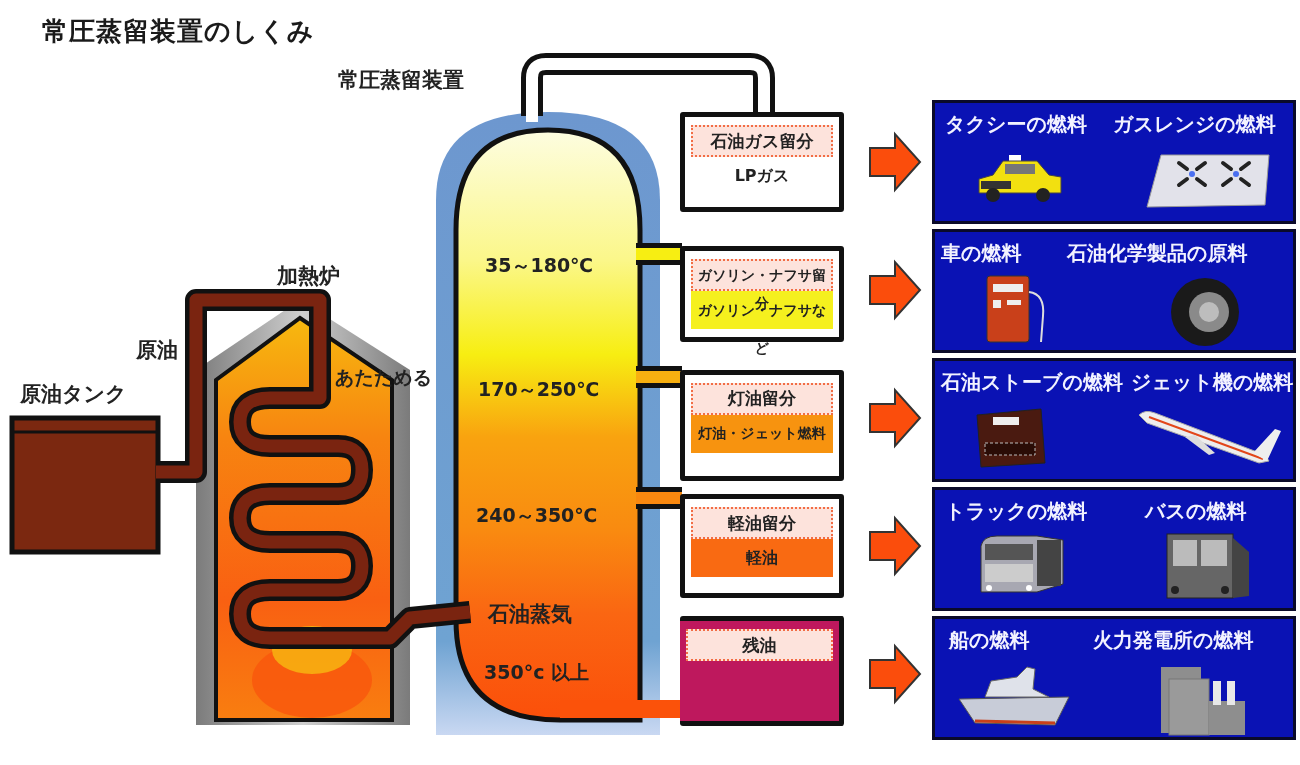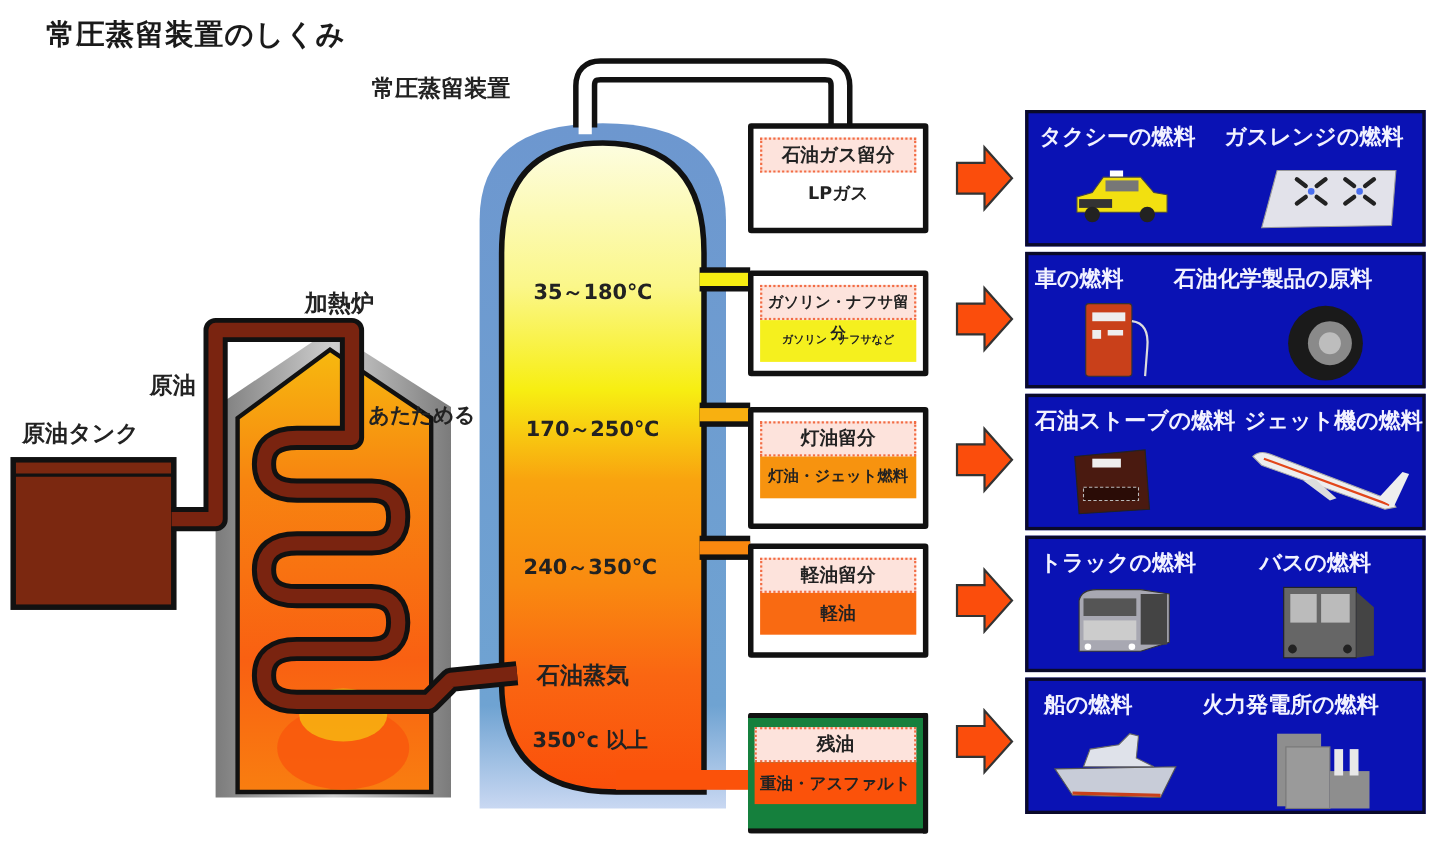--- a/index.html
+++ b/index.html
@@ -104,33 +104,32 @@
 <div class="abs temp" style="left:478px; top:377px;">170～250℃</div>
 <div class="abs temp" style="left:476px; top:503px;">240～350℃</div>
 <div class="abs temp" style="left:484px; top:660px;">350°c 以上</div>
 
 <div class="fraction-box" style="left:680px; top:112px; height:100px; background:#fff;">
   <div class="fraction-name">石油ガス留分</div>
   <div class="fraction-product" style="background:#fff;">LPガス</div>
 </div>
 <div class="fraction-box" style="left:680px; top:246px; height:96px; background:#fff;">
   <div class="fraction-name" style="font-size:14px;">ガソリン・ナフサ留分</div>
-  <div class="fraction-product" style="background:#f5f01e; font-size:10px;">ガソリン・ナフサなど</div>
+  <div class="fraction-product" style="background:#f5f01e; font-size:14px;">ガソリン・ナフサなど</div>
 </div>
 <div class="fraction-box" style="left:680px; top:370px; height:111px; background:#fff;font-family:Liberation Serif, serif;">
   <div class="fraction-name">灯油留分</div>
   <div class="fraction-product" style="background:#f7930f; font-size:14px;">灯油・ジェット燃料</div>
 </div>
 <div class="fraction-box" style="left:680px; top:494px; height:104px; background:#fff;">
   <div class="fraction-name">軽油留分</div>
   <div class="fraction-product" style="background:#f96a12;">軽油</div>
 </div>
-<div class="fraction-box" style="left:680px; top:648px; height:110px; background:#15803d; border-left:none;">
+<div class="fraction-box" style="left:680px; top:616px; height:110px; background:#be185d; border-left:none;">
   <div class="fraction-name">残油</div>
-  <div class="fraction-product" style="background:#fb520a; font-size:15px;">重油・アスファルト</div>
 </div>
 
 <div class="use-panel" style="top:100px;">
   <div class="use-item" style="left:10px;">タクシーの燃料</div>
   <div class="use-item" style="left:178px;">ガスレンジの燃料</div>
   <svg class="use-icon" style="left:40px; top:50px;" width="90" height="60">
     <rect x="34" y="2" width="12" height="6" fill="#fff"></rect>
     <path d="M18,22 L28,8 L62,8 L74,22 L86,24 L86,40 L4,40 L4,26 Z" fill="#f2e010" stroke="#444" stroke-width="1"></path>
     <rect x="30" y="11" width="30" height="10" fill="#777"></rect>
     <rect x="6" y="28" width="30" height="8" fill="#333"></rect>

